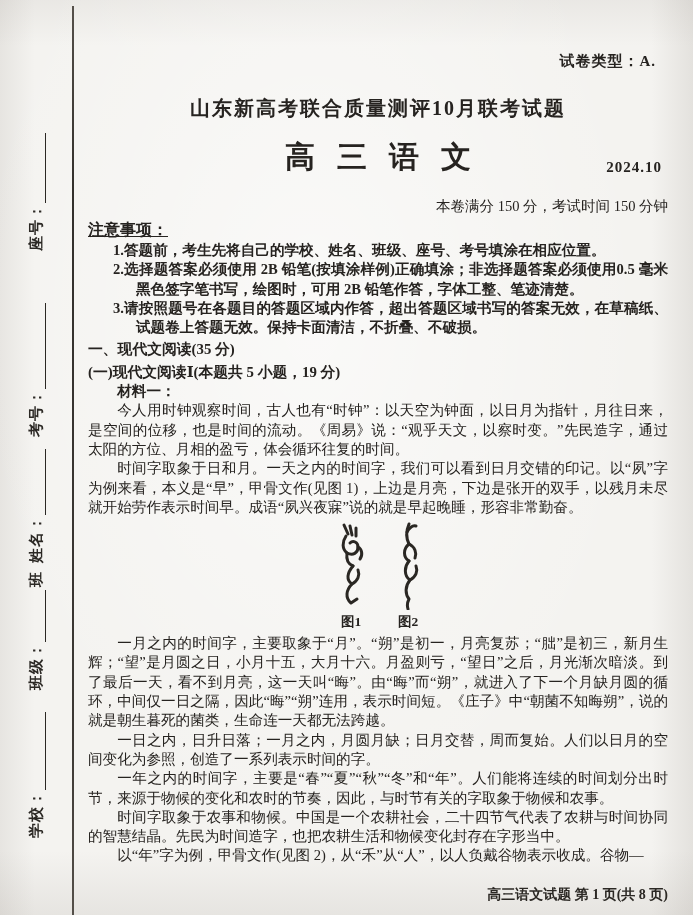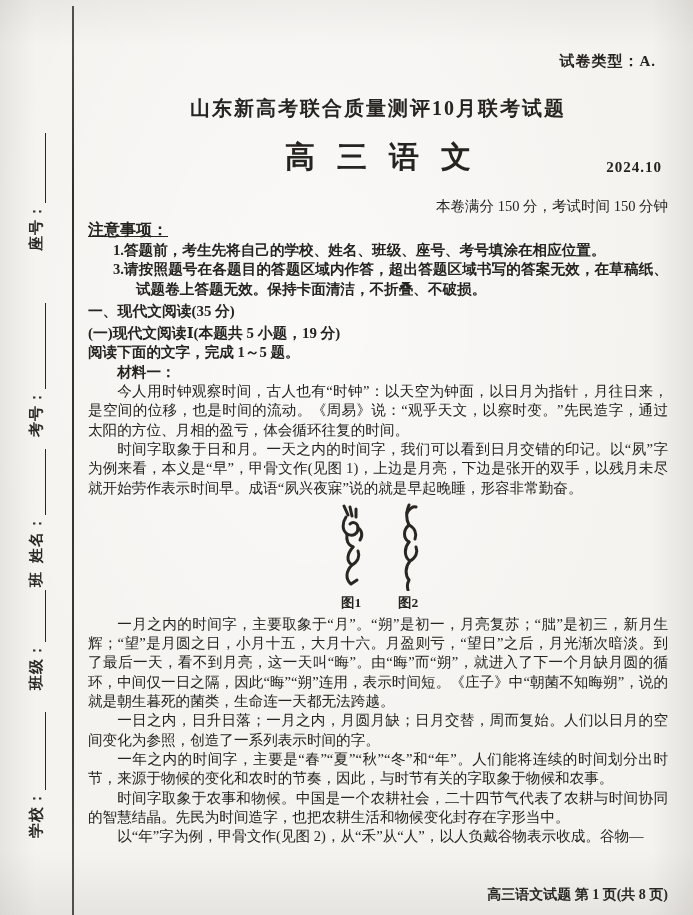--- a/index.html
+++ b/index.html
@@ -100,25 +100,25 @@
 
     <div class="subject-row">
       <span class="subject-title">高三语文</span>
       <span class="exam-date">2024.10</span>
     </div>
 
     <div class="exam-info">本卷满分 150 分，考试时间 150 分钟</div>
 
     <div class="notice-title">注意事项：</div>
     <div class="notice-item">1.答题前，考生先将自己的学校、姓名、班级、座号、考号填涂在相应位置。</div>
+    <div class="notice-item">2.选择题答案必须使用 2B 铅笔(按填涂样例)正确填涂；非选择题答案必须使用0.5 毫米黑色签字笔书写，绘图时，可用 2B 铅笔作答，字体工整、笔迹清楚。</div>
     <div class="notice-item">3.请按照题号在各题目的答题区域内作答，超出答题区域书写的答案无效，在草稿纸、试题卷上答题无效。保持卡面清洁，不折叠、不破损。</div>
 
     <div class="section-title">一、现代文阅读(35 分)</div>
     <div class="section-title">(一)现代文阅读Ⅰ(本题共 5 小题，19 分)</div>
-    <div class="instruction">阅读下面的文字，完成 1～5 题。</div>
     <div class="material-label">材料一：</div>
 
     <p class="para">今人用时钟观察时间，古人也有“时钟”：以天空为钟面，以日月为指针，月往日来，是空间的位移，也是时间的流动。《周易》说：“观乎天文，以察时变。”先民造字，通过太阳的方位、月相的盈亏，体会循环往复的时间。</p>
     <p class="para">时间字取象于日和月。一天之内的时间字，我们可以看到日月交错的印记。以“夙”字为例来看，本义是“早”，甲骨文作(见图 1)，上边是月亮，下边是张开的双手，以残月未尽就开始劳作表示时间早。成语“夙兴夜寐”说的就是早起晚睡，形容非常勤奋。</p>
 
     <div class="figures">
       <div class="figure">
         <svg width="40" height="88" viewBox="0 0 40 88">
           <path class="glyph" d="M17 12 L13 3"></path>
           <path class="glyph" d="M21 13 L19 4"></path>

